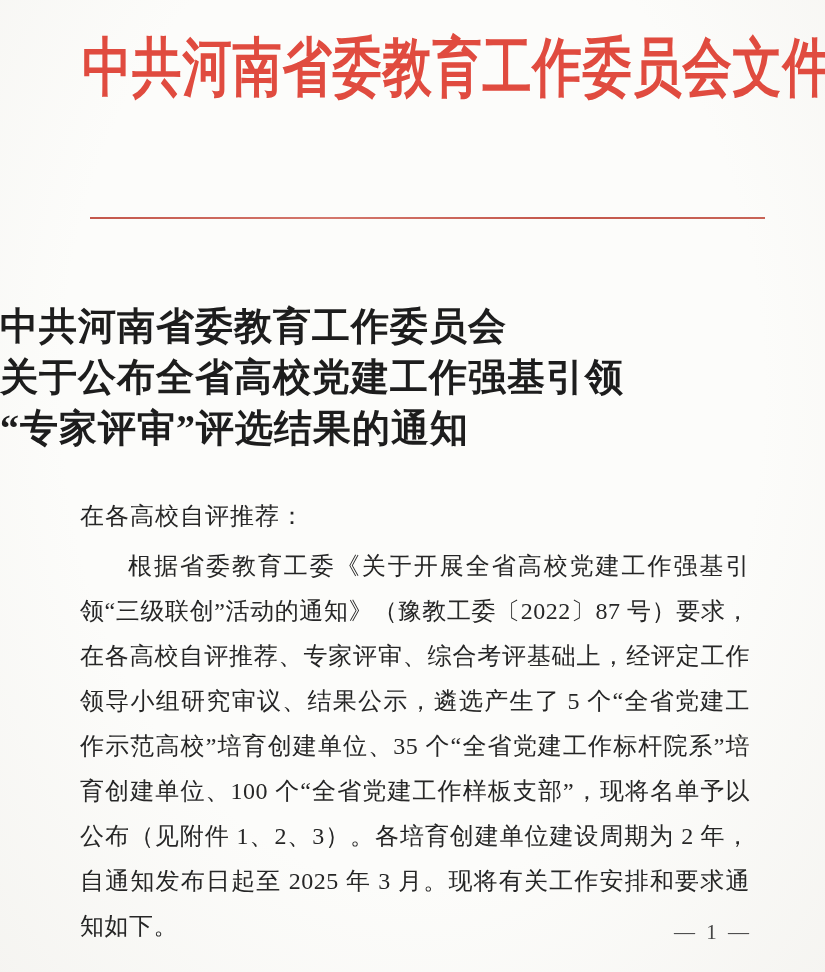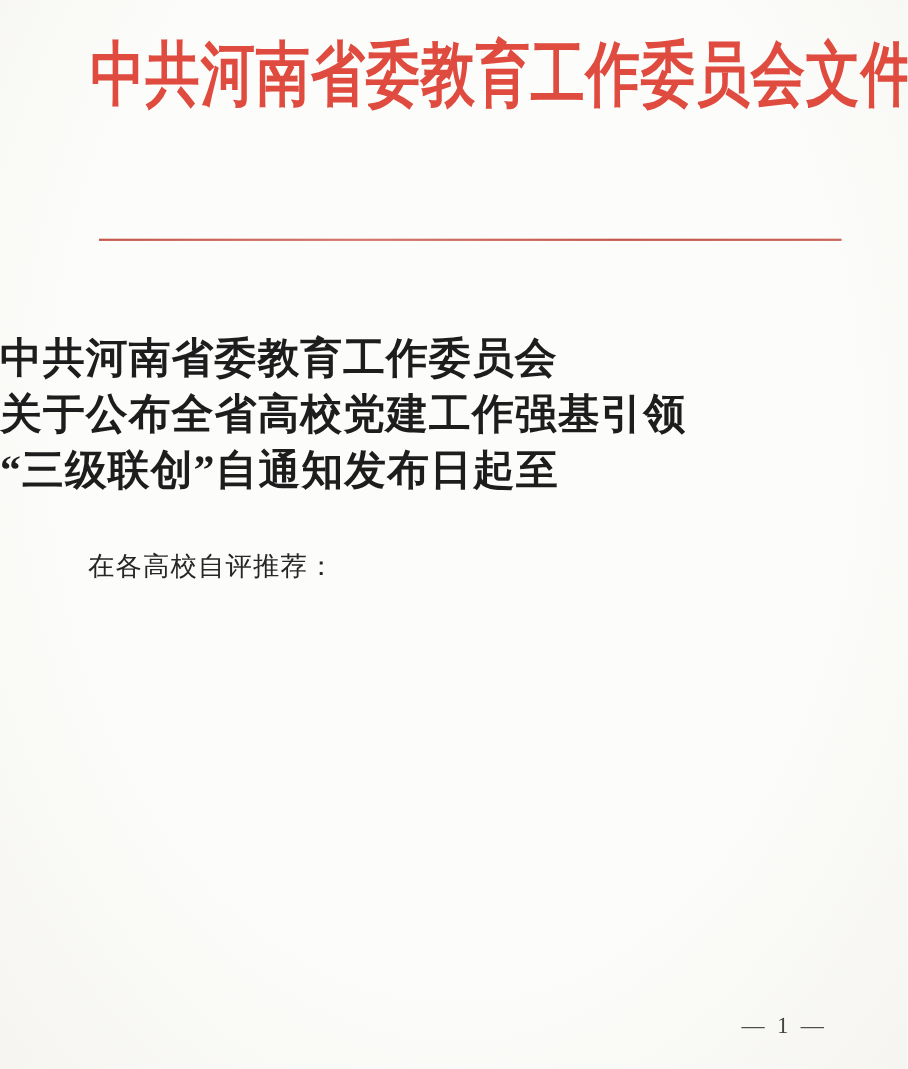--- a/index.html
+++ b/index.html
@@ -102,22 +102,23 @@
   <div class="red-header-wrap">
     <span class="red-header">中共河南省委教育工作委员会文件</span>
   </div>
 
 
   <hr class="red-line">
 
   <div class="title-block">
     <div>中共河南省委教育工作委员会</div>
     <div>关于公布全省高校党建工作强基引领</div>
-    <div>“三级联创”自通知发布日起至</div>
+    <div>“专家评审”评选结果的通知</div>
   </div>
 
   <div class="body-block">
     <p class="salutation">在各高校自评推荐：</p>
+    <p class="para">根据省委教育工委《关于开展全省高校党建工作强基引领“三级联创”活动的通知》（豫教工委〔2022〕87 号）要求，在各高校自评推荐、专家评审、综合考评基础上，经评定工作领导小组研究审议、结果公示，遴选产生了 5 个“全省党建工作示范高校”培育创建单位、35 个“全省党建工作标杆院系”培育创建单位、100 个“全省党建工作样板支部”，现将名单予以公布（见附件 1、2、3）。各培育创建单位建设周期为 2 年，自通知发布日起至 2025 年 3 月。现将有关工作安排和要求通知如下。</p>
   </div>
 
   <div class="page-number">— 1 —</div>
 
 </div>
 
 </body></html>

